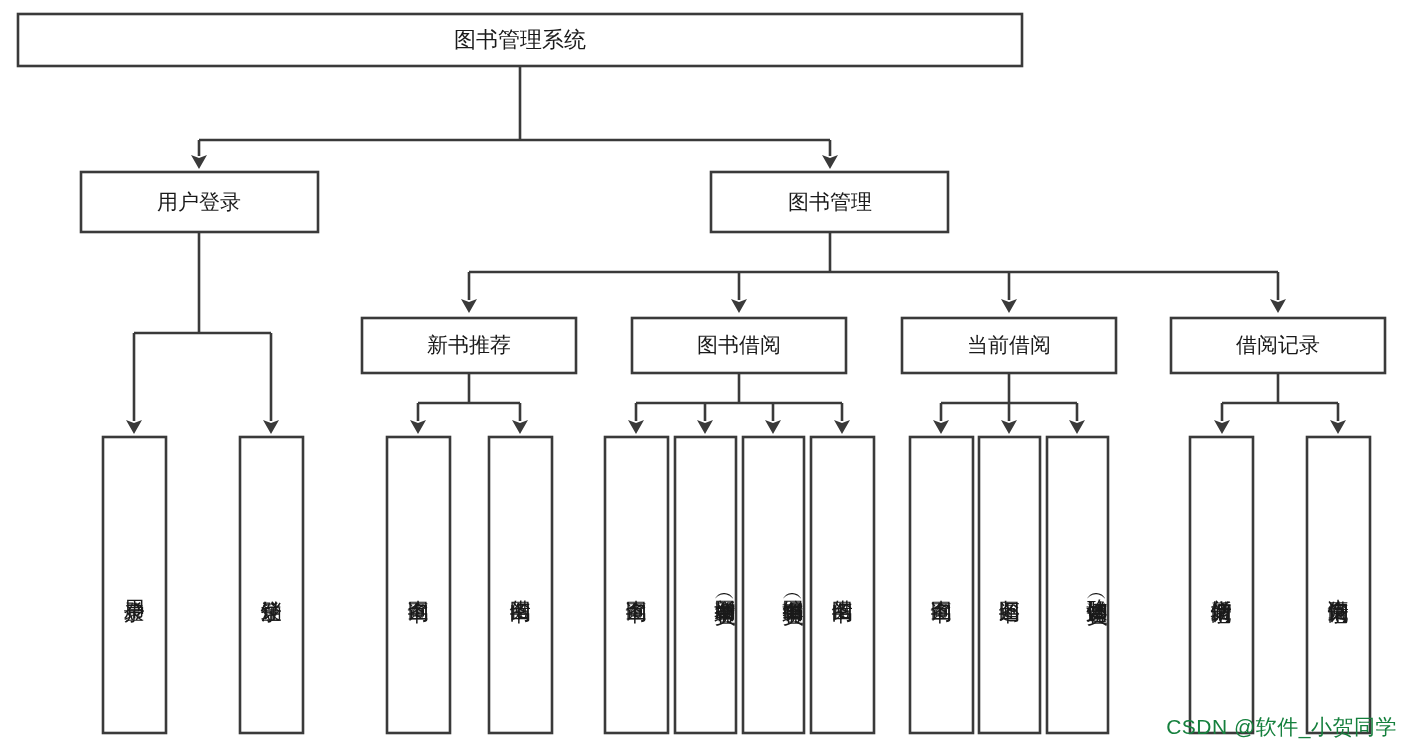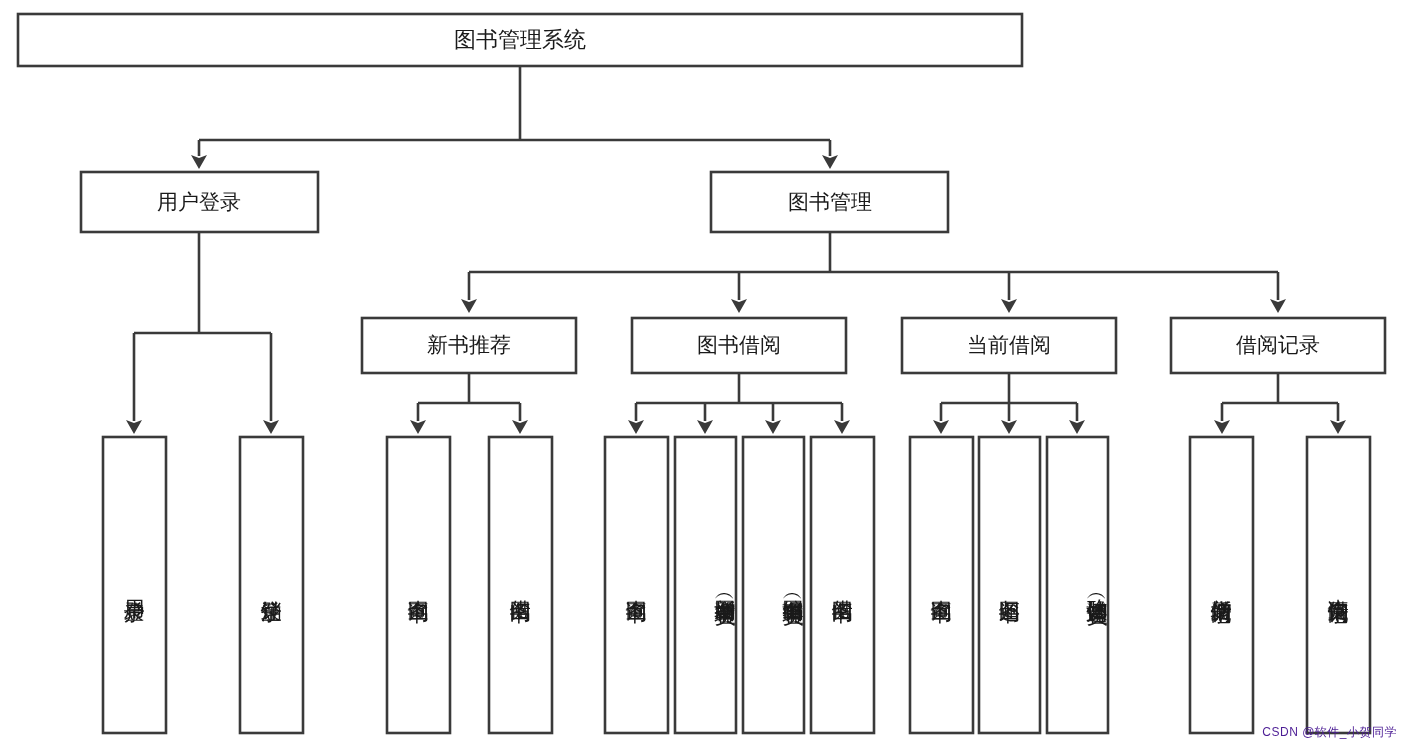--- a/index.html
+++ b/index.html
@@ -71,22 +71,22 @@
     justify-content: center;
   }
   .leaf-label.centered {
     align-items: center;
   }
   .watermark {
     position: absolute;
     right: 8px;
     bottom: 6px;
     font-family: "Liberation Sans", "DejaVu Sans", sans-serif;
-    font-size: 12px;
-    color: #4c1d95;
+    font-size: 21px;
+    color: #15803d;
     letter-spacing: 0.5px;
     white-space: nowrap;
     user-select: none;
   }
 </style>
 </head>
 <body>
 
 <div id="diagram-root">
 

